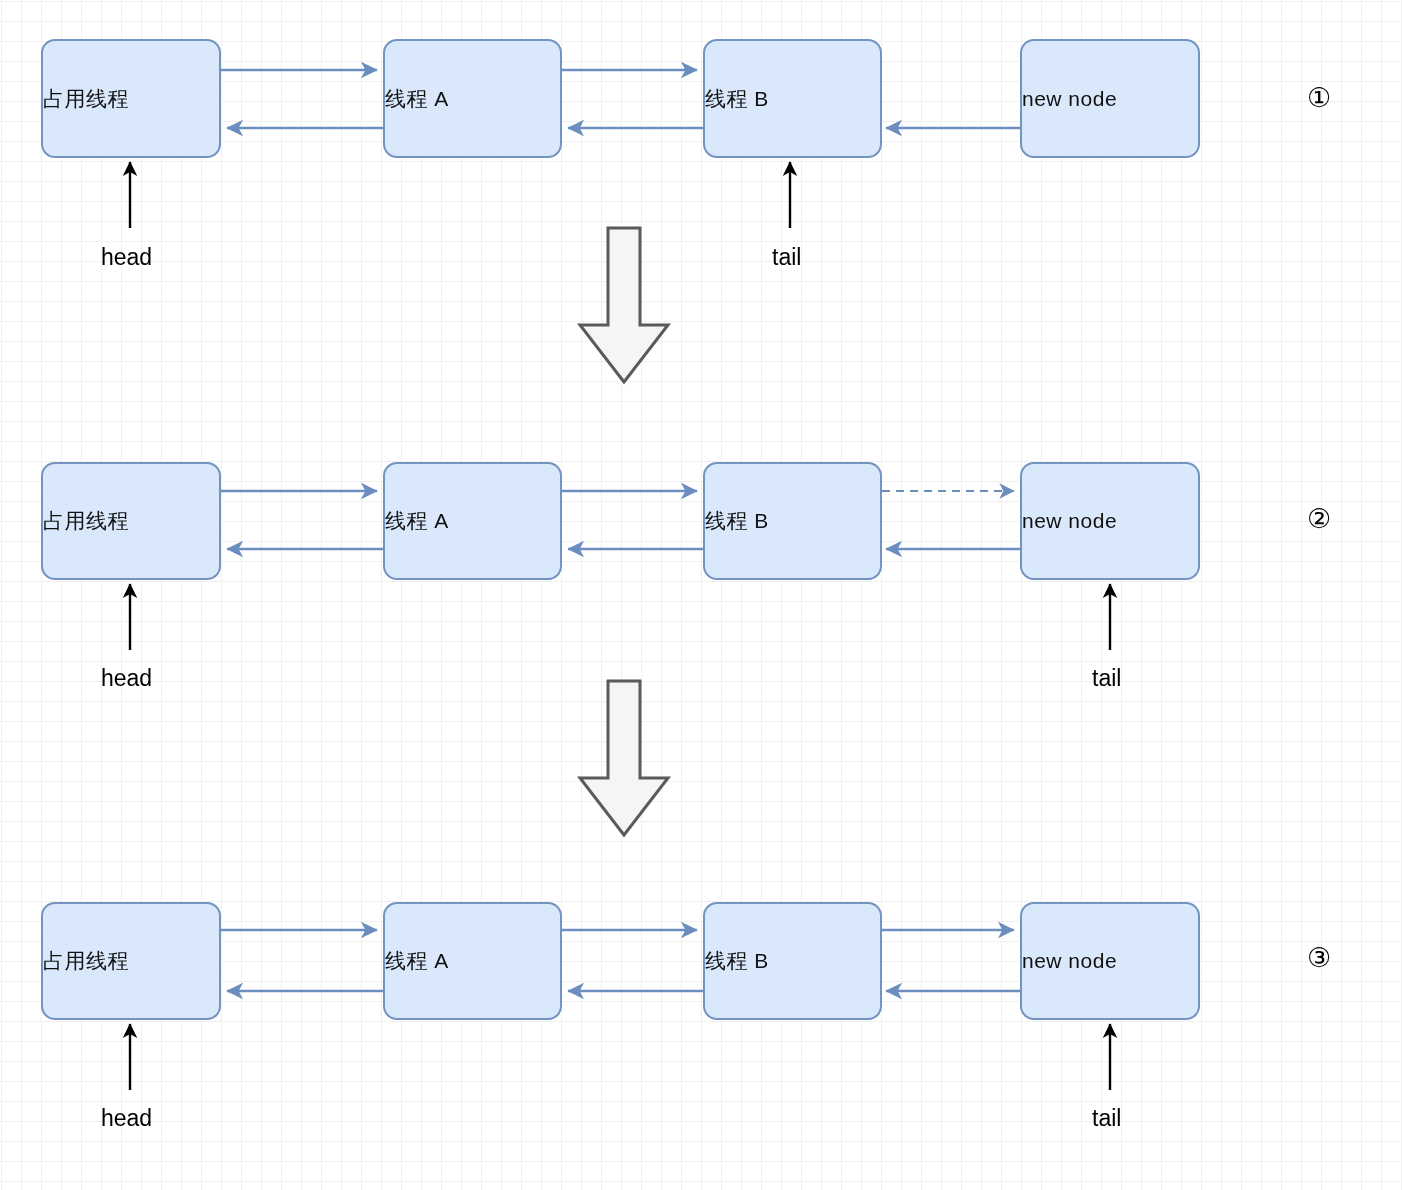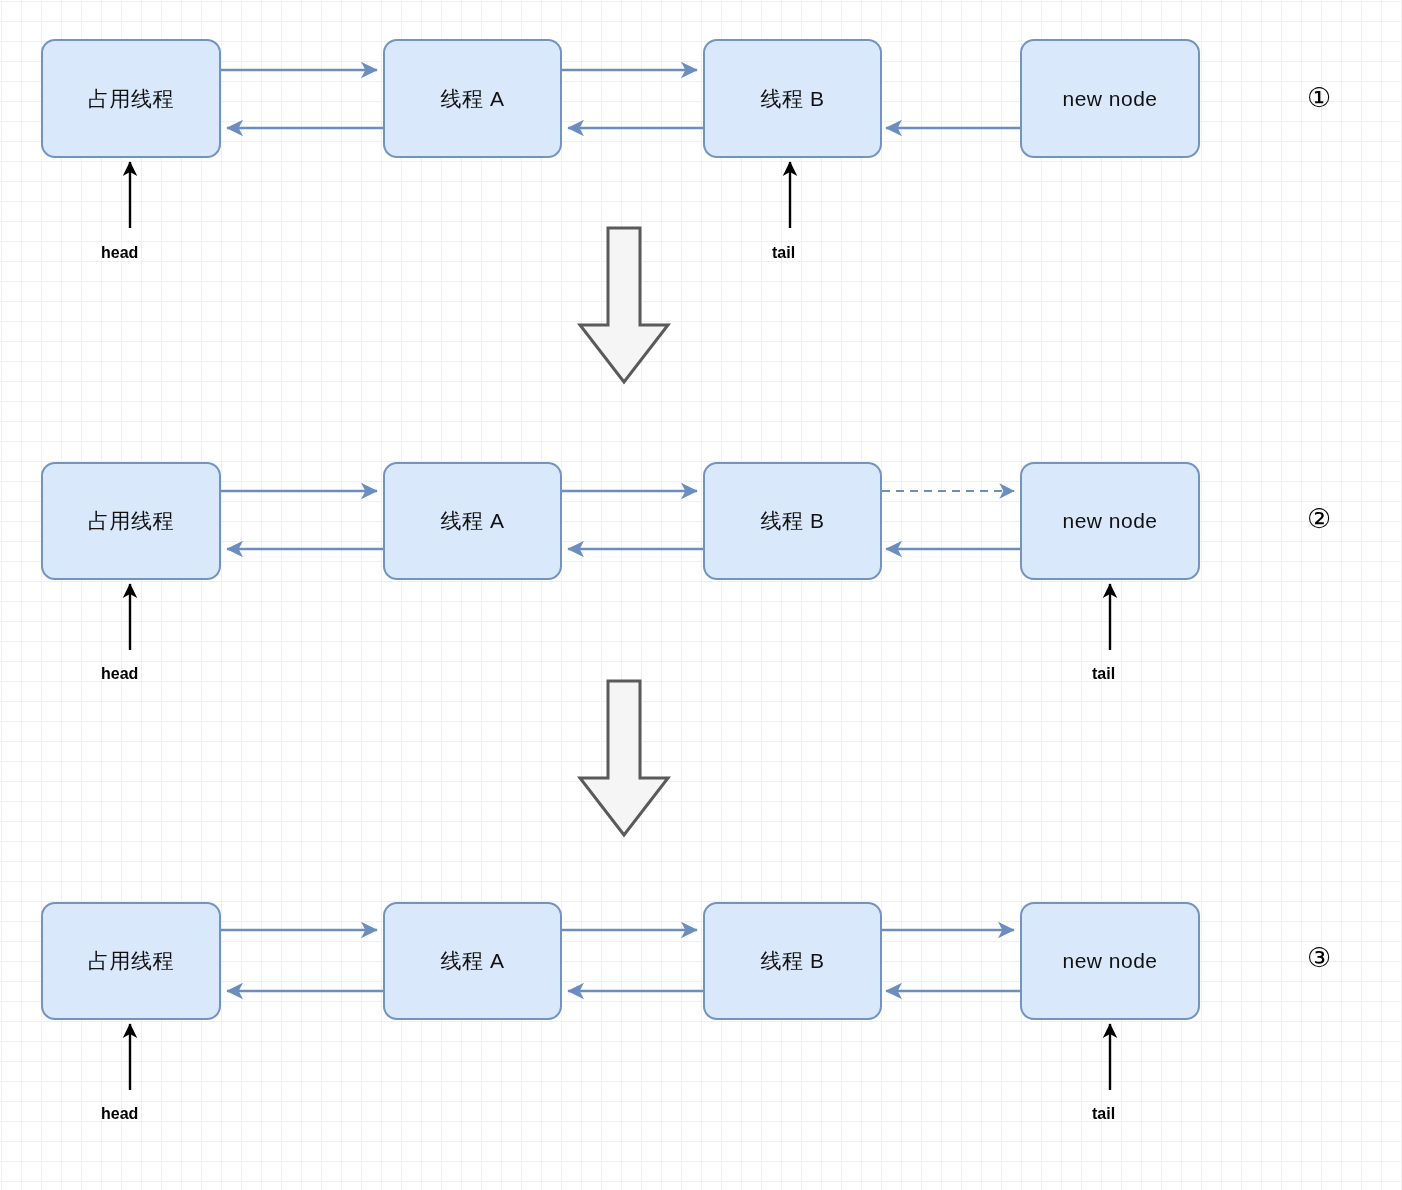--- a/index.html
+++ b/index.html
@@ -27,39 +27,39 @@
     font-family: "Liberation Sans", "DejaVu Sans", sans-serif;
   }
   .node {
     position: absolute;
     box-sizing: border-box;
     background: #dae8fc;
     border: 2px solid #7393c0;
     border-radius: 14px;
     display: flex;
     align-items: center;
-    justify-content: center;
+    justify-content: flex-start;
     color: #111111;
     font-size: 21px;
     letter-spacing: 0.5px;
     z-index: 3;
   }
   .edge-layer {
     position: absolute;
     left: 0;
     top: 0;
     width: 1402px;
     height: 1190px;
     z-index: 2;
     pointer-events: none;
   }
   .ptr-label {
     position: absolute;
-    font-size: 16px;
-    font-weight: bold;
+    font-size: 23px;
+    font-weight: normal;
     color: #000000;
     z-index: 4;
     white-space: nowrap;
   }
   .step-num {
     position: absolute;
     font-size: 27px;
     color: #000000;
     z-index: 4;
     font-family: "DejaVu Sans", sans-serif;

